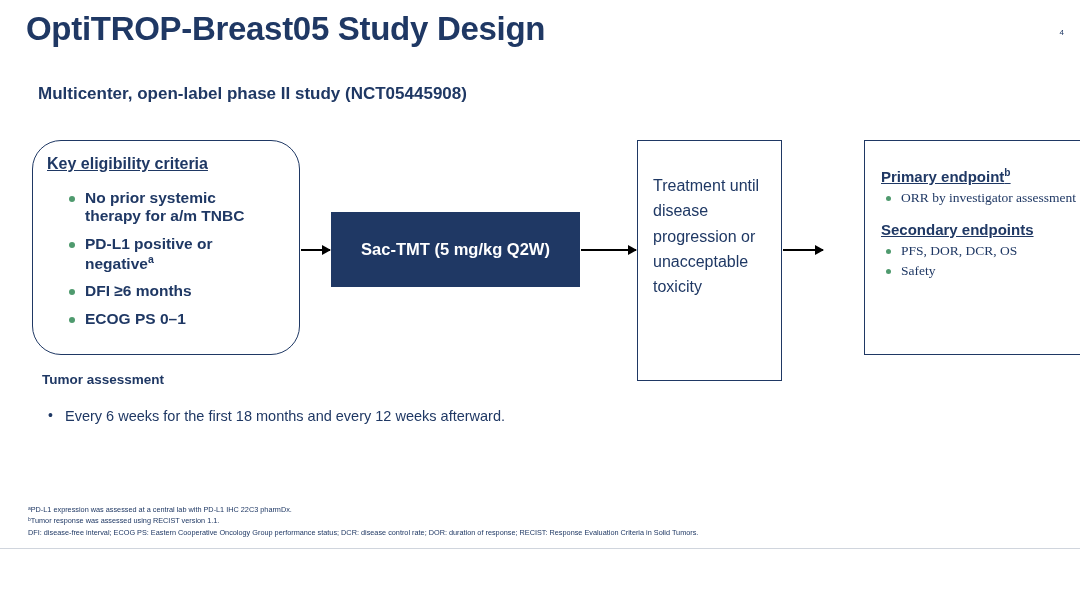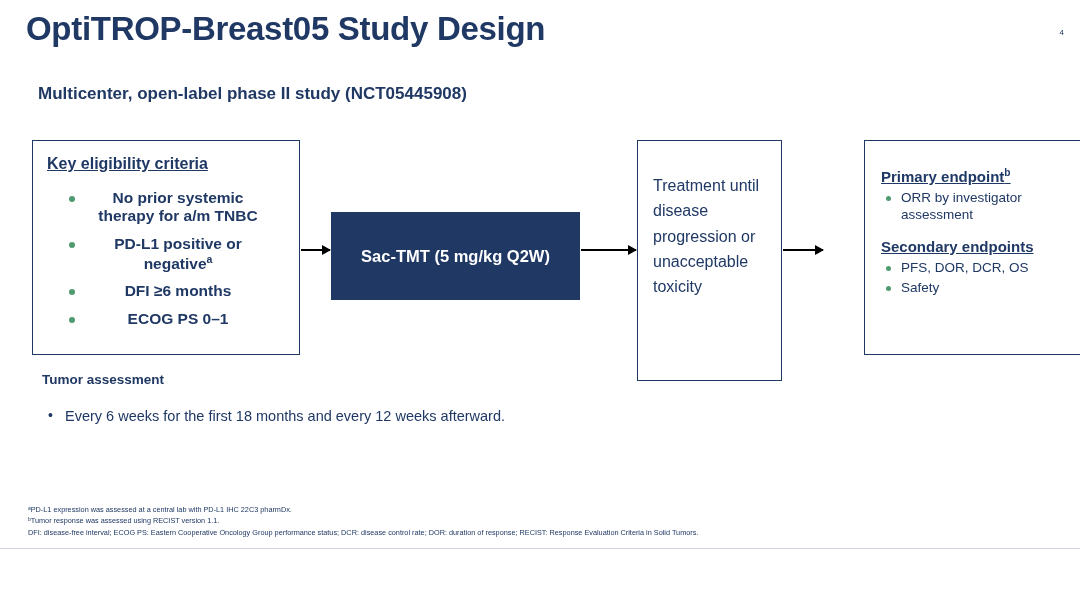--- a/index.html
+++ b/index.html
@@ -51,33 +51,33 @@
     position: absolute;
     border: 1.5px solid #1f3864;
     background: #ffffff;
   }
   .elig-box {
     left: 32px;
     top: 140px;
     width: 268px;
     height: 215px;
     padding: 14px 12px 26px 14px;
+    border-radius: 29px;
   }
   .elig-title {
     font-size: 16px;
     font-weight: bold;
     color: #1f3864;
     text-decoration: underline;
     margin-bottom: 8px;
   }
   .elig-list {
     list-style: none;
     margin: 16px;
     padding: 0;
-    text-align: center;
   }
   .elig-list li {
     position: relative;
     padding-left: 22px;
     font-size: 15.5px;
     font-weight: bold;
     color: #1f3864;
     line-height: 1.18;
     margin-bottom: 9px;
   }
@@ -92,21 +92,21 @@
     background: #4f9a6e;
   }
   sup { font-size: 0.68em; vertical-align: super; }
 
   
   .arm-box {
     position: absolute;
     left: 331px;
     top: 212px;
     width: 249px;
-    height: 88px;
+    height: 75px;
     background: #1f3864;
     color: #ffffff;
     display: flex;
     align-items: center;
     justify-content: center;
     font-size: 16.5px;
     font-weight: bold;
   }
 
   
@@ -144,20 +144,21 @@
     margin: 0;
     padding: 0;
   }
   .end-list li {
     position: relative;
     padding-left: 20px;
     font-size: 13.5px;
     color: #1f3864;
     line-height: 1.25;
     margin-bottom: 3px;
+    font-family: Liberation Serif, serif;
   }
   .end-list li::before {
     content: "";
     position: absolute;
     left: 5px;
     top: 6px;
     width: 5px;
     height: 5px;
     border-radius: 50%;
     background: #4f9a6e;

